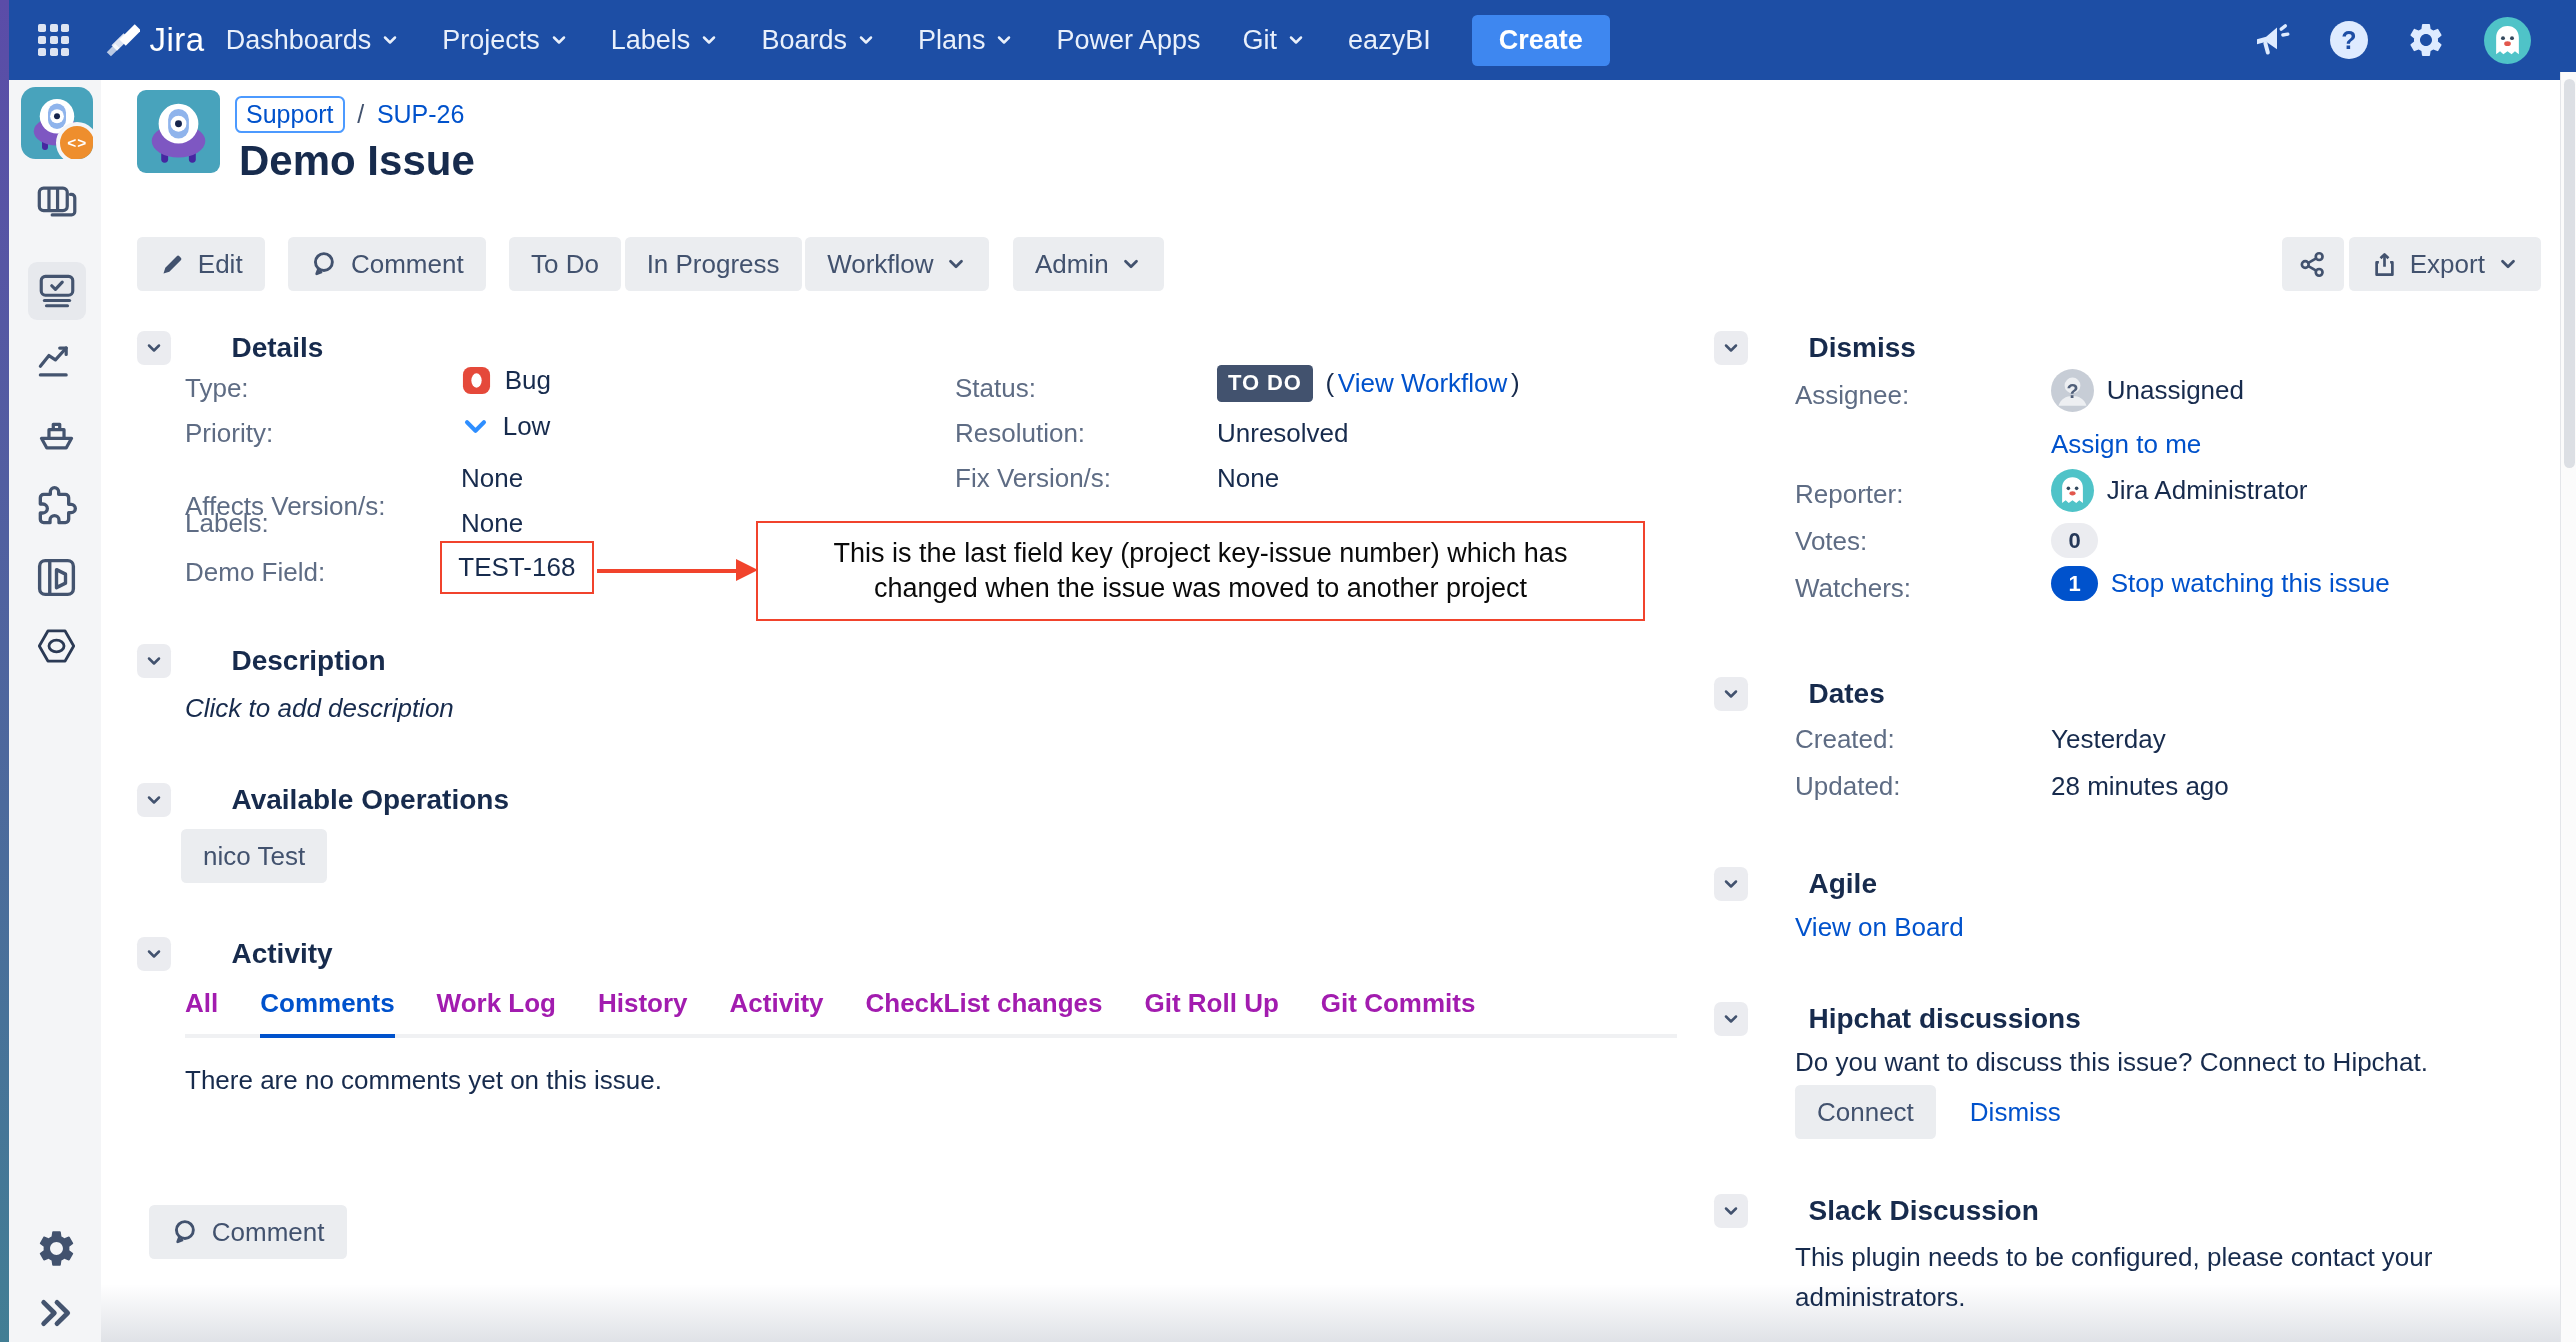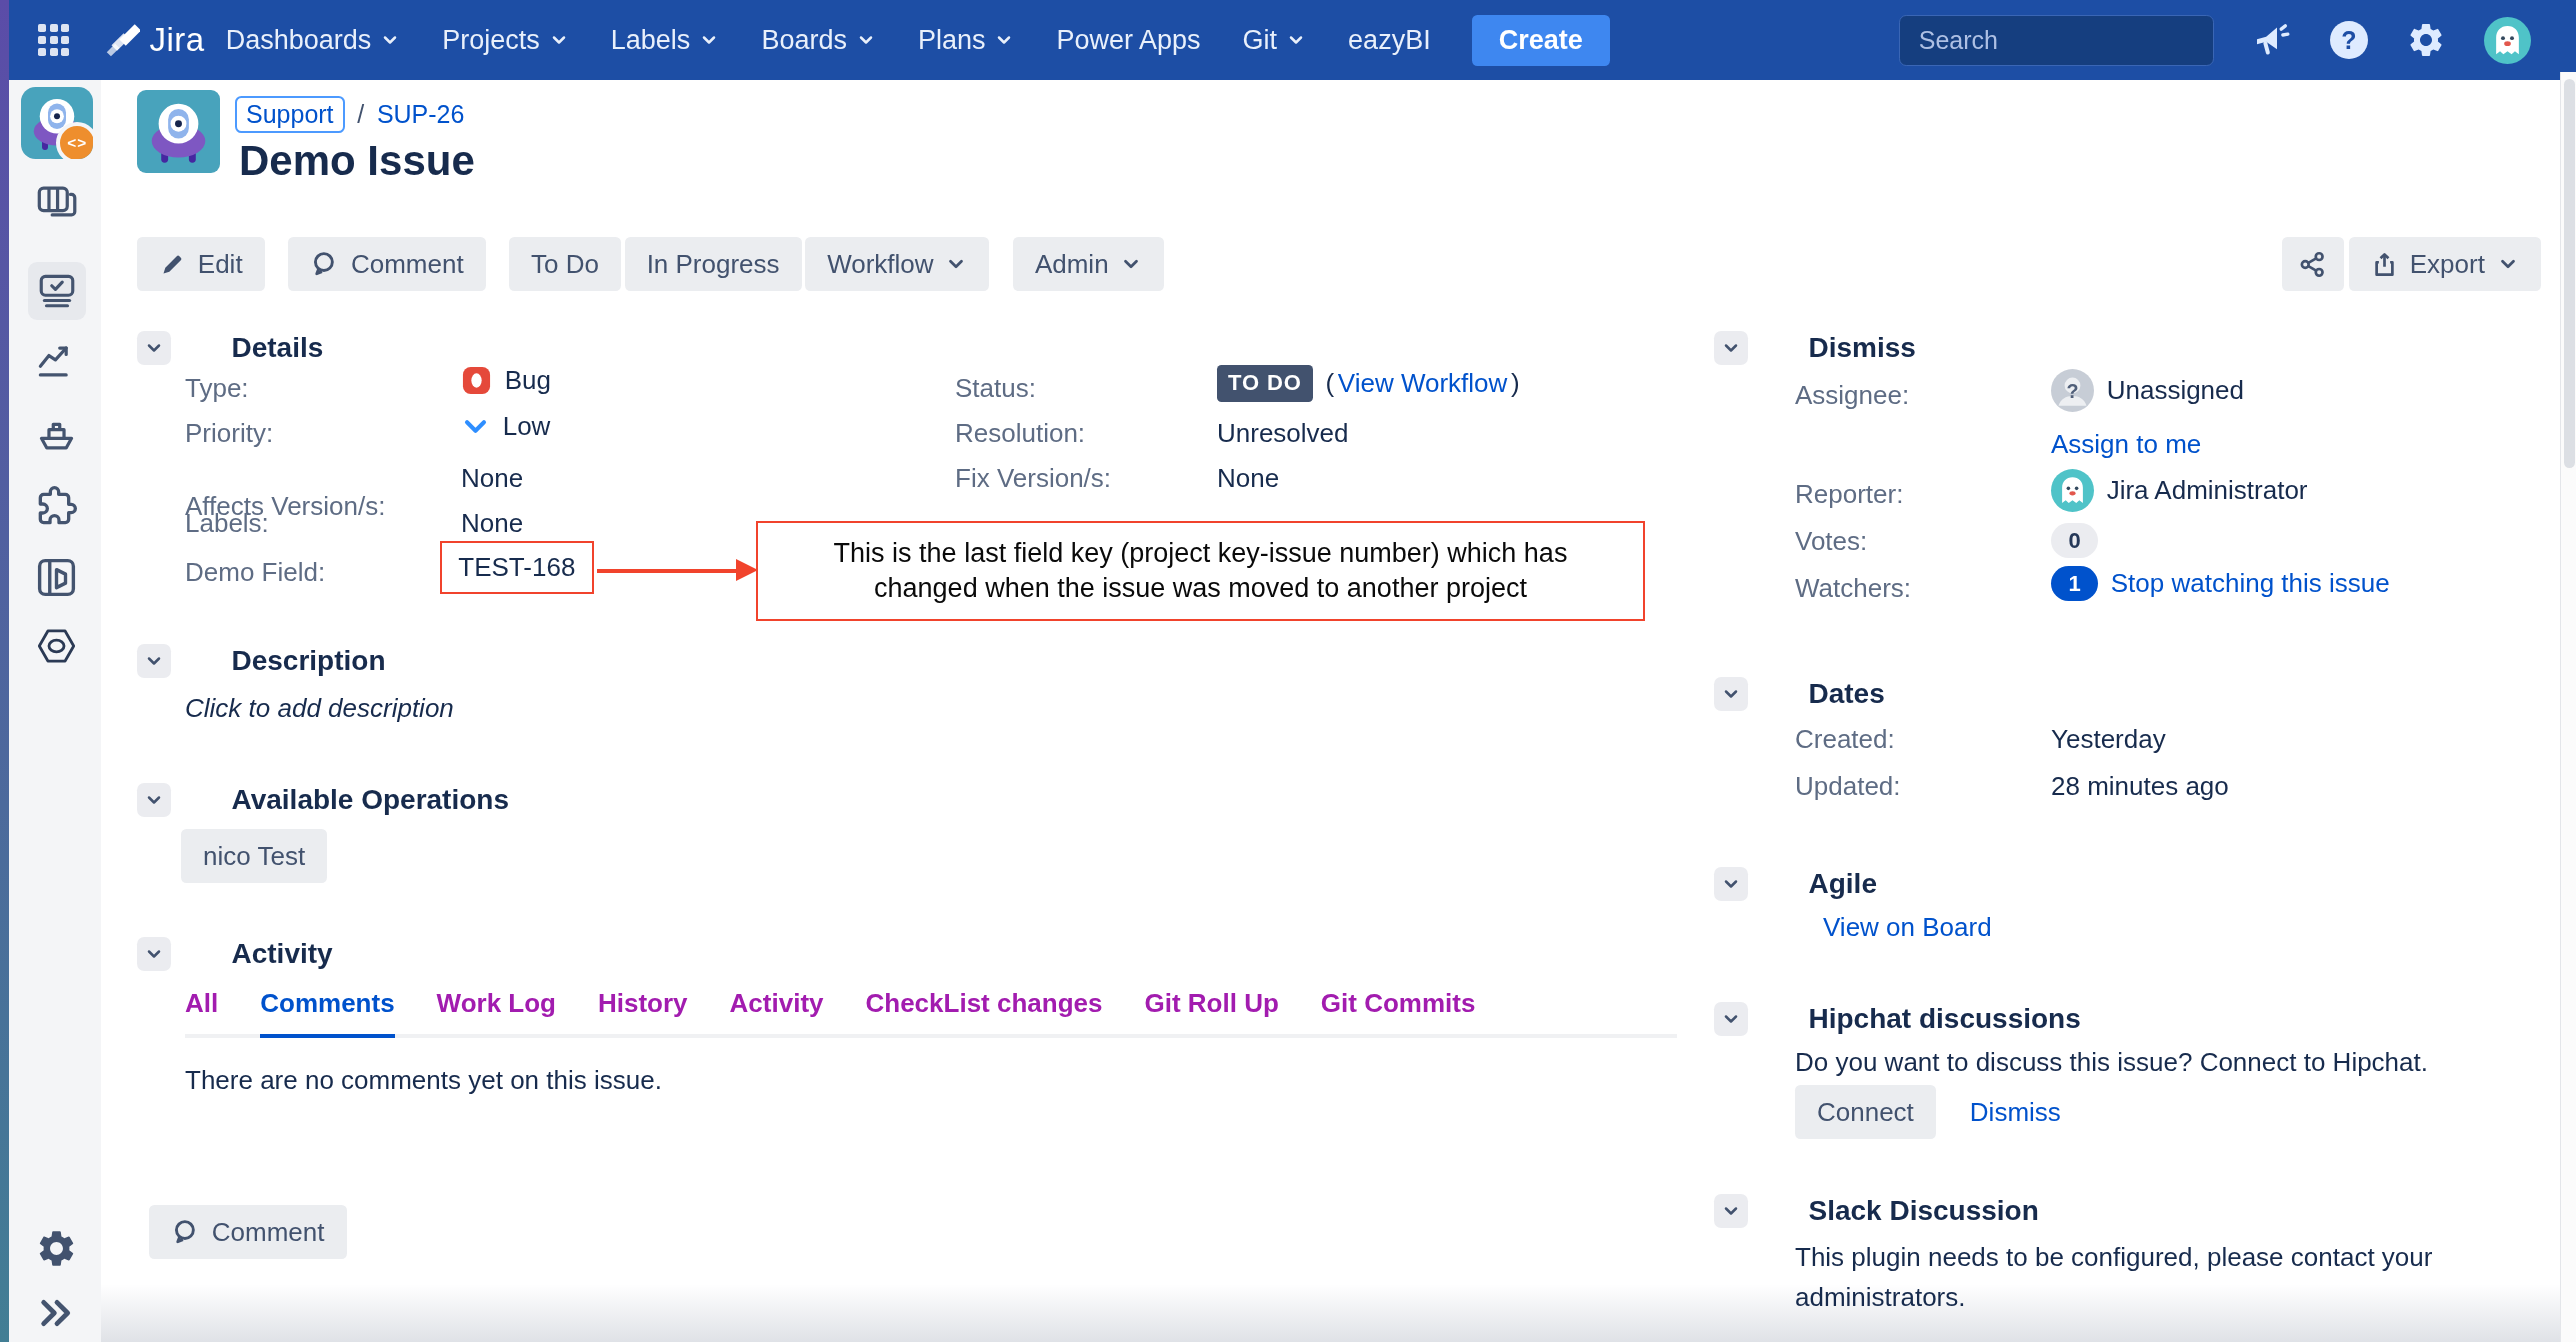--- a/index.html
+++ b/index.html
@@ -188,27 +188,20 @@
   </div>
   <div class="nav-item">
     <span>eazyBI</span>
   </div>
 
   <div class="create-btn">
     <span>Create</span>
   </div>
 
   <div class="nav-right">
-    <div class="searchbox">
-      <input type="text" placeholder="Search" style="">
-      <svg width="31" height="31" viewBox="0 0 24 24">
-        <circle cx="10" cy="10" r="6.2" fill="none" stroke="#BFCEEA" stroke-width="2.6"></circle>
-        <line x1="14.8" y1="14.8" x2="20" y2="20" stroke="#BFCEEA" stroke-width="2.6" stroke-linecap="round"></line>
-      </svg>
-    </div>
     <svg width="40" height="40" viewBox="0 0 24 24">
       <polygon points="3,11.5 8.5,10 15,4.5 15,17.5 8.5,13 3,14.5" fill="#DEEBFF"></polygon>
       <line x1="17.5" y1="5.5" x2="20" y2="3.5" stroke="#DEEBFF" stroke-width="2" stroke-linecap="round"></line>
       <line x1="18.5" y1="9" x2="21.5" y2="8.5" stroke="#DEEBFF" stroke-width="2" stroke-linecap="round"></line>
       <line x1="8" y1="14" x2="9.5" y2="19.5" stroke="#DEEBFF" stroke-width="2.4" stroke-linecap="round"></line>
     </svg>
     <div class="help-circle">
       <span>?</span>
     </div>
     <svg width="40" height="40" viewBox="0 0 24 24" fill="#DEEBFF">
@@ -536,21 +529,21 @@
 <div class="value abs" style="left:2051px;top:771px;">28 minutes ago</div>
 
 <div class="sec-head" style="left:1714px;top:867px;">
   <div class="chev-btn">
     <svg width="20" height="20" stroke="#42526E" viewBox="0 0 22 22">
         <use href="#sym-chevron"></use>
       </svg>
   </div>
   <span class="txt">Agile</span>
 </div>
-<a class="link abs" style="left:1795px;top:912px;margin-left:28px;">View on Board</a>
+<a class="link abs" style="left:1795px;top:912px;">View on Board</a>
 
 <div class="sec-head" style="left:1714px;top:1002px;">
   <div class="chev-btn">
     <svg width="20" height="20" stroke="#42526E" viewBox="0 0 22 22">
         <use href="#sym-chevron"></use>
       </svg>
   </div>
   <span class="txt">Hipchat discussions</span>
 </div>
 <div class="value abs" style="left:1795px;top:1047px;width:751px;">Do you want to discuss this issue? Connect to Hipchat.</div>

